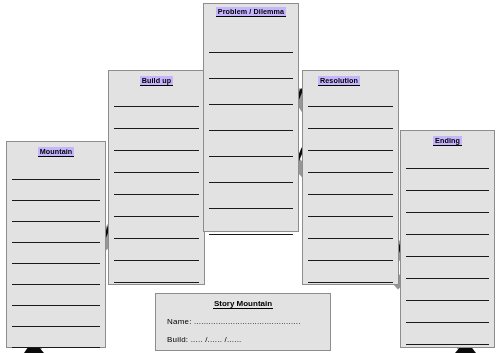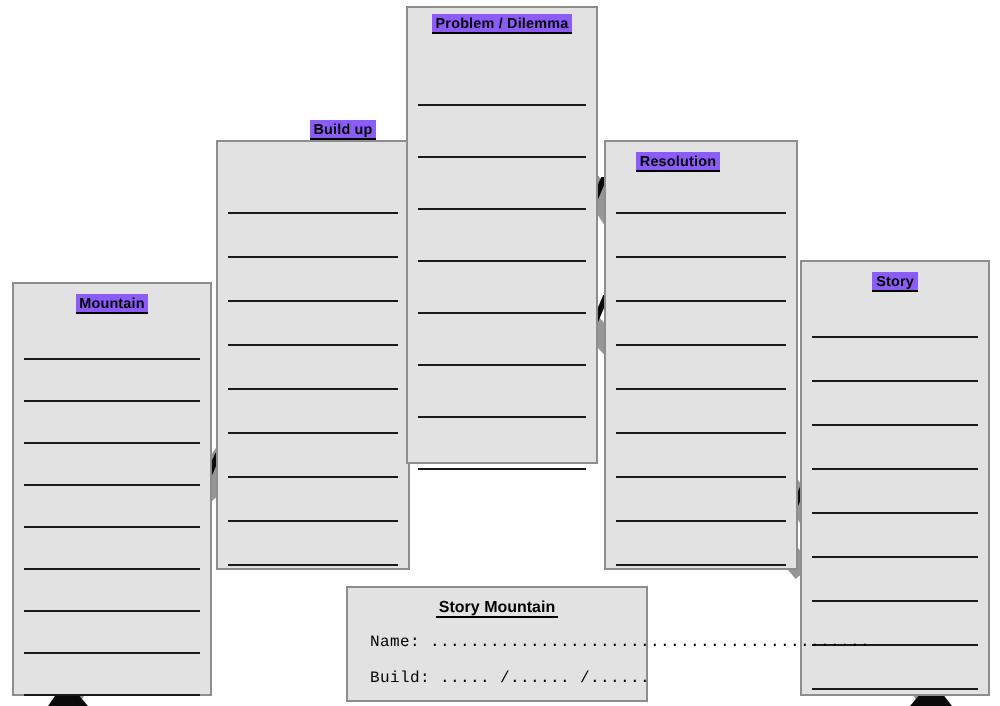--- a/index.html
+++ b/index.html
@@ -25,21 +25,21 @@
     position:absolute;
     left:0;right:0;
     text-align:center;
     font-size:7.2px;
     font-weight:bold;
     letter-spacing:0.1px;
     line-height:9px;
     z-index:4;
   }
   .section-title span{
-    background:#8b5cf6;
+    background:#c4b5fd;
     border-bottom:1px solid #000;
     padding:0 2px;
     display:inline-block;
   }
   .rule-lines{position:absolute;left:0;right:0;top:0;bottom:0;z-index:3;}
   .rule-lines .rule{
     position:absolute;
     left:5px;right:5px;
     height:0;
     border-top:1.1px solid #1a1a1a;
@@ -58,21 +58,20 @@
     text-align:center;font-size:8px;font-weight:bold;
   }
   #story-box-title span{
     border-bottom:1px solid #000;padding:0 1px;
   }
   .field-row{
     position:absolute;left:11px;
     font-size:8px;
     white-space:nowrap;
     letter-spacing:0.2px;
-    font-family:Liberation Mono, monospace;
   }
   #name-row{top:23px;}
   #date-row{top:41px;}
 </style>
 </head>
 <body>
 
 <div id="sheet">
 
   <svg id="mountain-layer" viewBox="0 0 500 353" width="500" height="353" xmlns="http://www.w3.org/2000/svg">
@@ -115,21 +114,21 @@
           <div class="rule" style="top: 57px;"></div>
           <div class="rule" style="top: 79px;"></div>
           <div class="rule" style="top: 101px;"></div>
           <div class="rule" style="top: 123px;"></div>
           <div class="rule" style="top: 145px;"></div>
           <div class="rule" style="top: 167px;"></div>
           <div class="rule" style="top: 189px;"></div>
           <div class="rule" style="top: 211px;"></div>
         </div>
       </div>
-      <div class="section-title" style="left: 108px; width: 97px; top: 60px; margin-left: 15px;"><span>Build up</span></div>
+      <div class="section-title" style="left: 108px; width: 97px; top: 76px;"><span>Build up</span></div>
       <div class="section-box" style="left: 203px; top: 3px; width: 96px; height: 229px;">
         <div class="rule-lines">
           <div class="rule" style="top: 48px;"></div>
           <div class="rule" style="top: 74px;"></div>
           <div class="rule" style="top: 100px;"></div>
           <div class="rule" style="top: 126px;"></div>
           <div class="rule" style="top: 152px;"></div>
           <div class="rule" style="top: 178px;"></div>
           <div class="rule" style="top: 204px;"></div>
           <div class="rule" style="top: 230px;"></div>
@@ -156,24 +155,24 @@
           <div class="rule" style="top: 59px;"></div>
           <div class="rule" style="top: 81px;"></div>
           <div class="rule" style="top: 103px;"></div>
           <div class="rule" style="top: 125px;"></div>
           <div class="rule" style="top: 147px;"></div>
           <div class="rule" style="top: 169px;"></div>
           <div class="rule" style="top: 191px;"></div>
           <div class="rule" style="top: 213px;"></div>
         </div>
       </div>
-      <div class="section-title" style="left: 400px; width: 95px; top: 136px;"><span>Story</span></div>
+      <div class="section-title" style="left: 400px; width: 95px; top: 136px;"><span>Ending</span></div>
     </div>
 
-  <div id="story-box" style="left: 173px; top: 293px; width: 151px; height: 58px;">
+  <div id="story-box" style="left: 155px; top: 293px; width: 176px; height: 58px;">
     <div id="story-box-title">
       <span>Story Mountain</span>
     </div>
     <div class="field-row" id="name-row">Name: ............................................</div>
     <div class="field-row" id="date-row">Build: ..... /...... /......</div>
   </div>
 
 </div>
 
 </body></html>

